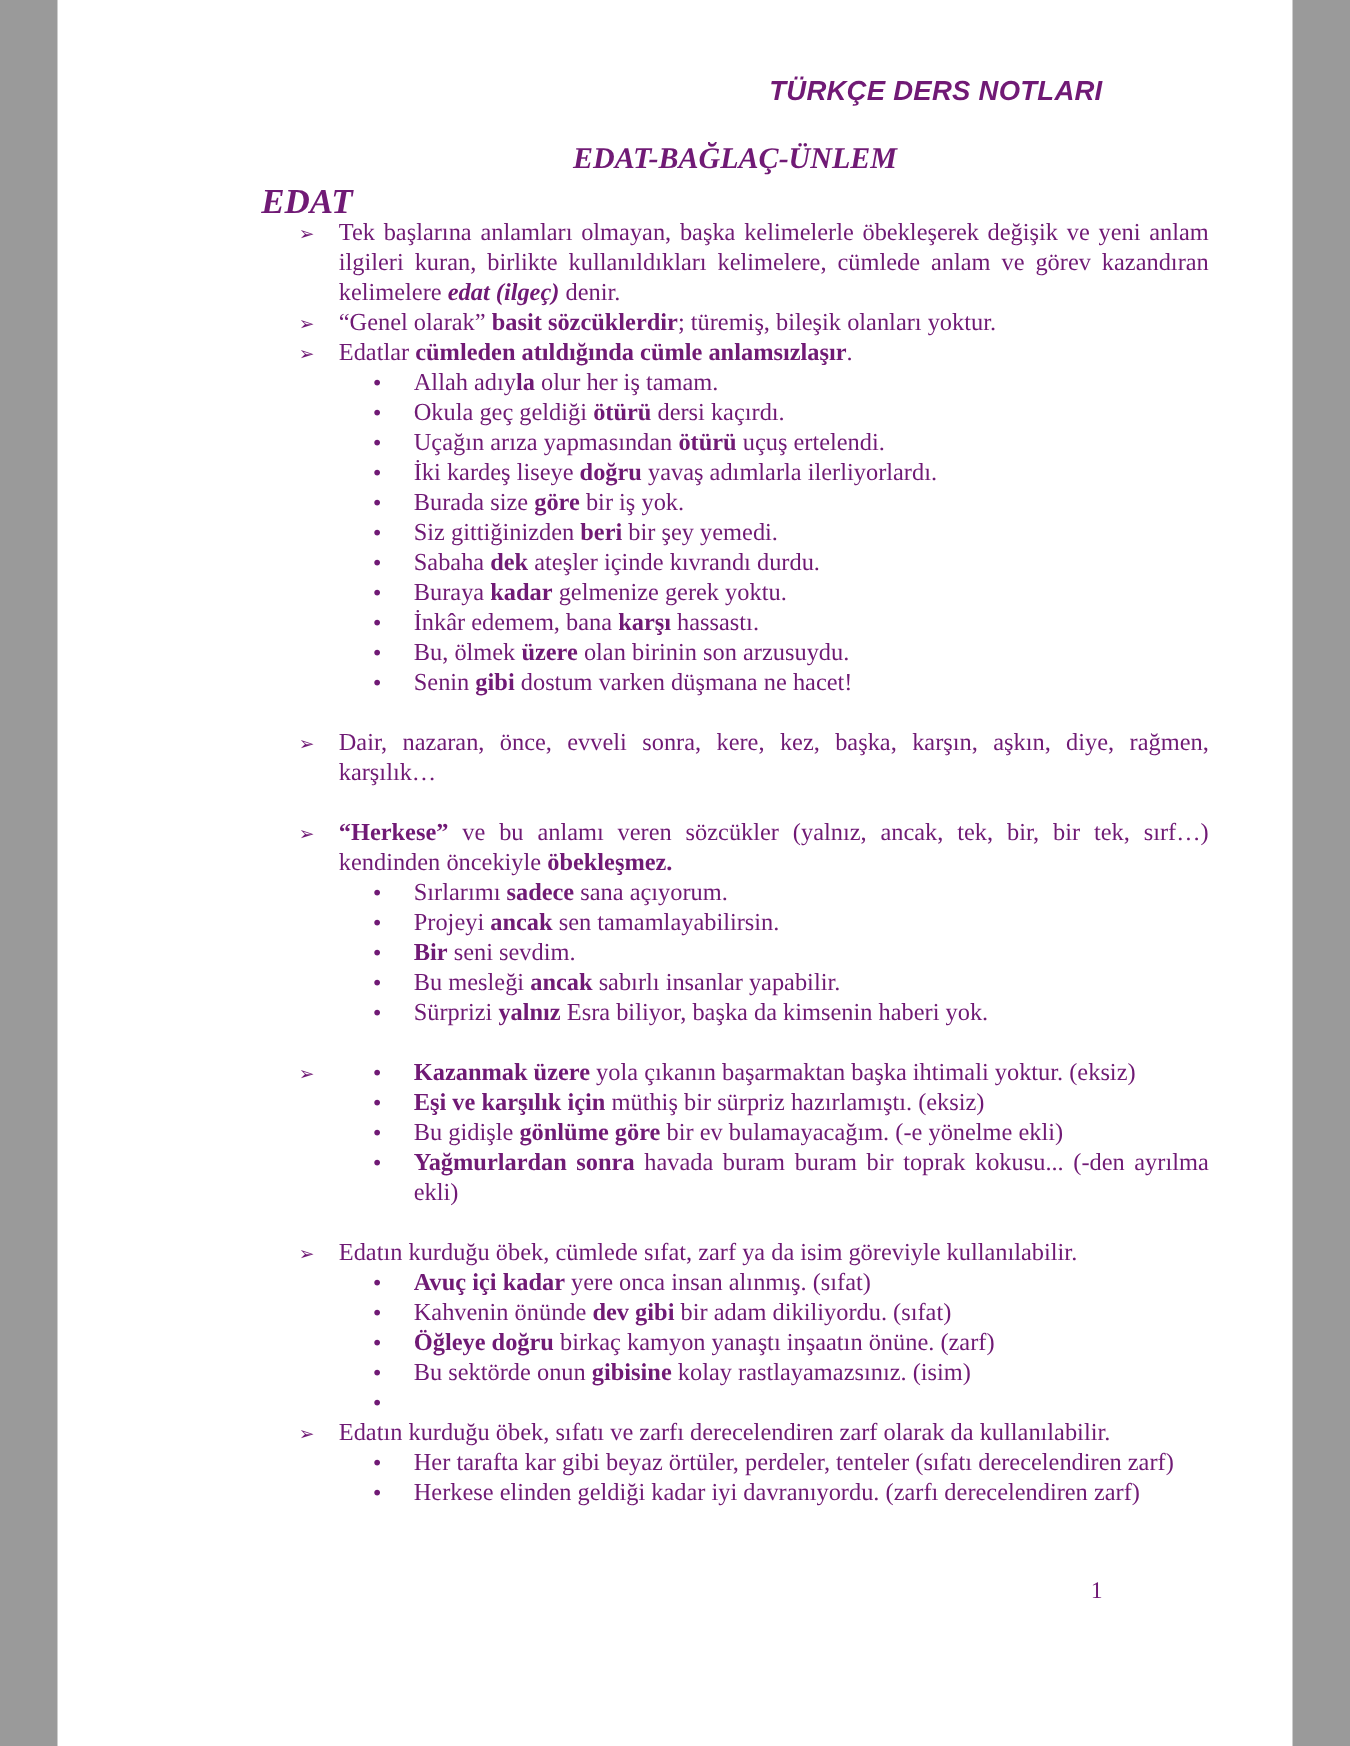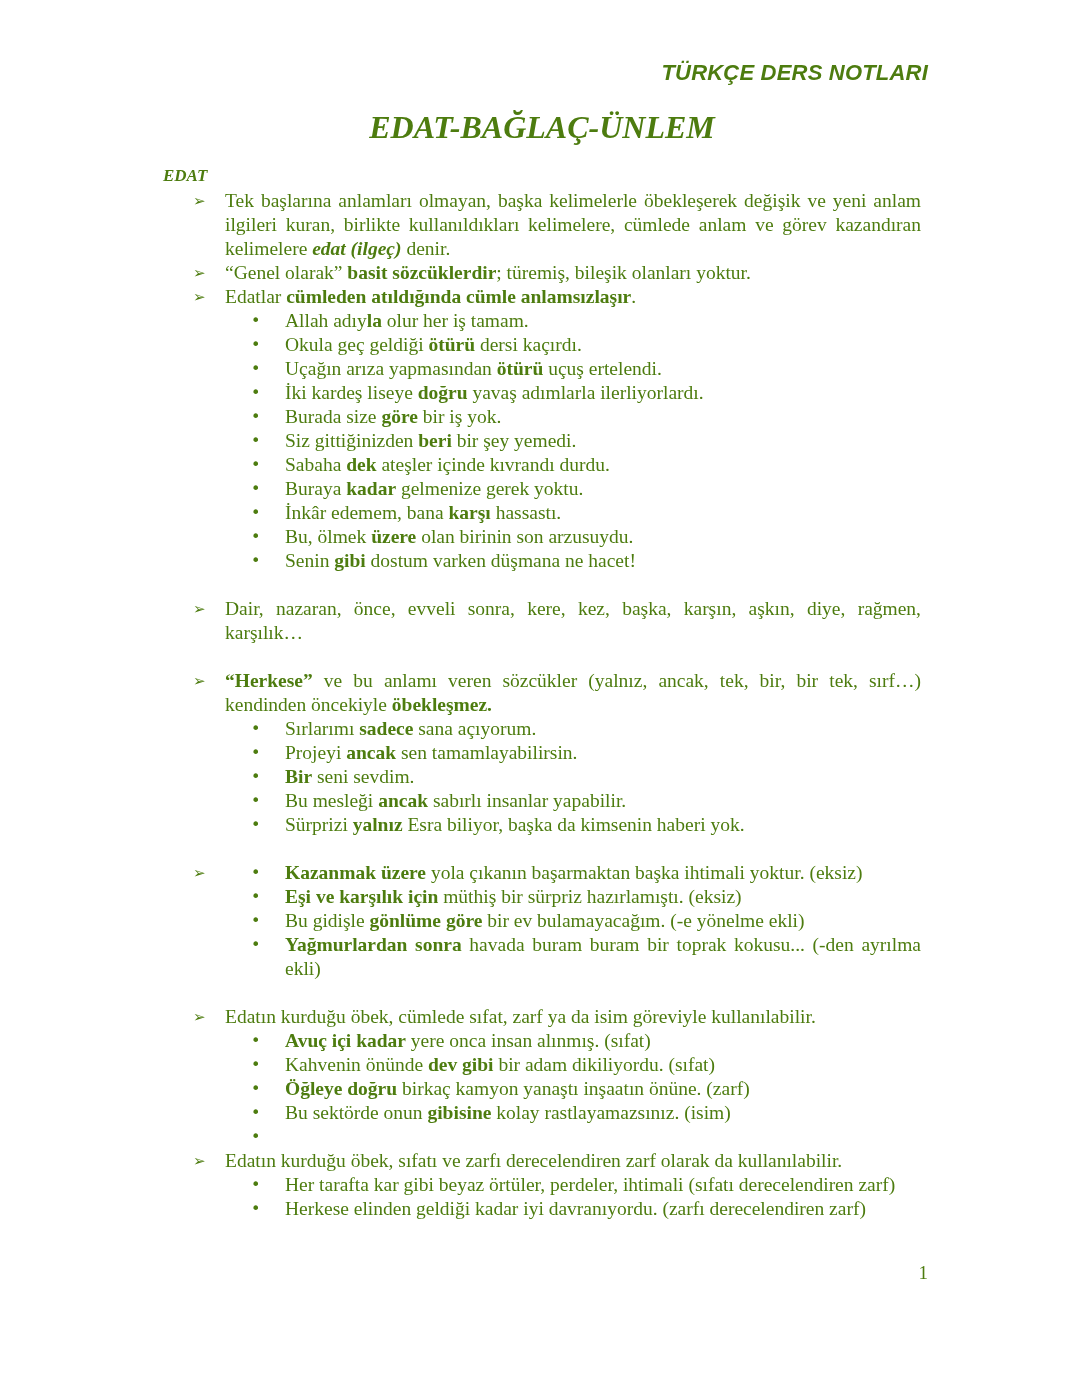--- a/index.html
+++ b/index.html
@@ -1,45 +1,45 @@
 <!DOCTYPE html>
 <html lang="tr"><head>
 <meta charset="utf-8">
 <style>
   html,body { margin:0; padding:0; background:#9a9a9a; }
   .page {
     position:relative;
-    width:1080px; height:1397px;
+    width:988px; height:1397px;
     margin:0 auto;
     background:#ffffff;
-    color:#4d7c0f;
+    color:#701a75;
     font-family:"Liberation Serif", serif;
     overflow:hidden;
   }
   .header-right {
     position:absolute;
     top:60px; right:152px;
     font-family:"Liberation Sans", sans-serif;
     font-weight:bold; font-style:italic;
     font-size:22px;
     letter-spacing:0.2px;
   }
   .content {
     position:absolute;
     left:163px; top:110px;
     width:758px;
   }
   .doc-title {
     text-align:center;
-    font-size:32px; line-height:34px;
+    font-size:24px; line-height:34px;
     font-weight:bold; font-style:italic;
-    margin-bottom:19px;
+    margin-bottom:5px;
   }
   .section-heading {
-    font-size:17px; line-height:26px;
+    font-size:28px; line-height:26px;
     font-weight:bold; font-style:italic;
   }
   .item {
     position:relative;
     font-size:19.5px;
     line-height:24px;
     text-align:justify;
   }
   .item .marker {
     position:absolute; top:0;
@@ -99,19 +99,19 @@
         <div class="item bullet-item"><span class="marker">•</span><span class="text"><span class="seg-b">Yağmurlardan sonra</span> havada buram buram bir toprak kokusu... (-den ayrılma ekli)</span></div>
         <div class="spacer"></div>
         <div class="item arrow-item"><span class="marker">➢</span><span class="text">Edatın kurduğu öbek, cümlede sıfat, zarf ya da isim göreviyle kullanılabilir.</span></div>
         <div class="item bullet-item"><span class="marker">•</span><span class="text"><span class="seg-b">Avuç içi kadar</span> yere onca insan alınmış. (sıfat)</span></div>
         <div class="item bullet-item"><span class="marker">•</span><span class="text">Kahvenin önünde <span class="seg-b">dev gibi</span> bir adam dikiliyordu. (sıfat)</span></div>
         <div class="item bullet-item"><span class="marker">•</span><span class="text"><span class="seg-b">Öğleye doğru</span> birkaç kamyon yanaştı inşaatın önüne. (zarf)</span></div>
         <div class="item bullet-item"><span class="marker">•</span><span class="text">Bu sektörde onun <span class="seg-b">gibisine</span> kolay rastlayamazsınız. (isim)</span></div>
         <div class="item bullet-item"><span class="marker">•</span></div>
         <div class="spacer"></div>
         <div class="item arrow-item"><span class="marker">➢</span><span class="text">Edatın kurduğu öbek, sıfatı ve zarfı derecelendiren zarf olarak da kullanılabilir.</span></div>
-        <div class="item bullet-item"><span class="marker">•</span><span class="text">Her tarafta kar gibi beyaz örtüler, perdeler, ihtimali (sıfatı derecelendiren zarf)</span></div>
+        <div class="item bullet-item"><span class="marker">•</span><span class="text">Her tarafta kar gibi beyaz örtüler, perdeler, tenteler (sıfatı derecelendiren zarf)</span></div>
         <div class="item bullet-item"><span class="marker">•</span><span class="text">Herkese elinden geldiği kadar iyi davranıyordu. (zarfı derecelendiren zarf)</span></div>
       </div>
   </div>
 
   <div class="page-number">1</div>
 </div>
 
 </body></html>

